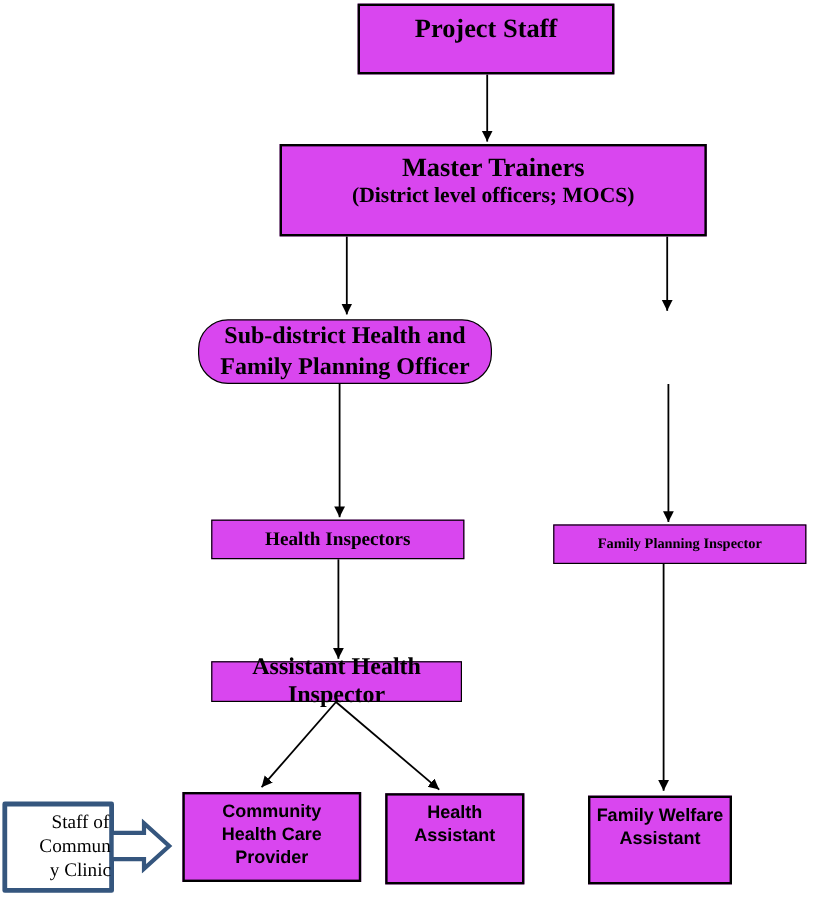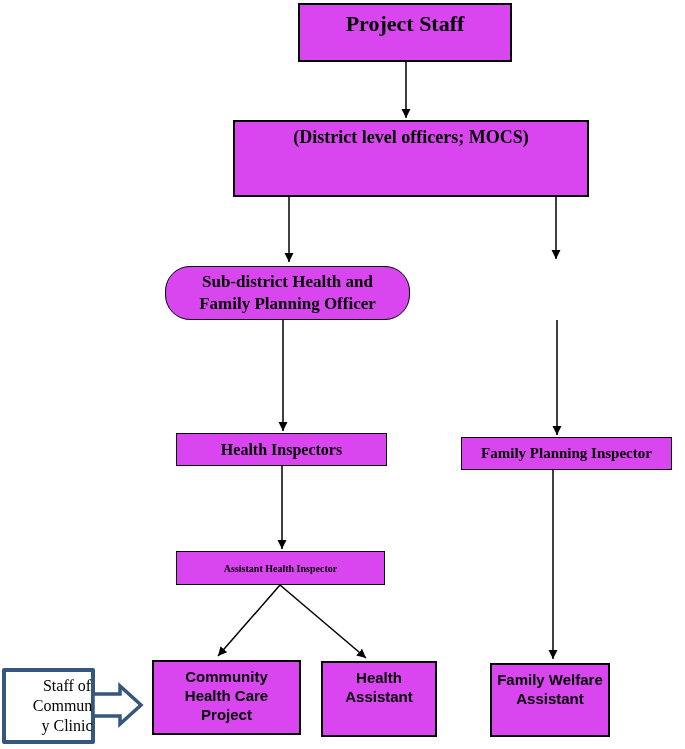--- a/index.html
+++ b/index.html
@@ -33,40 +33,40 @@
   }
   #box-master-trainers {
     left: 233px; top: 120px; width: 356px; height: 77px;
     padding-top: 5px; border-width: 2px;
   }
   #box-master-trainers .title { font-size: 22px; line-height: 1.15; }
   #box-master-trainers .subtitle { font-size: 18px; line-height: 1.2; }
 
   #box-subdistrict-health {
     left: 165px; top: 266px; width: 245px; height: 54px;
-    font-size: 17px; justify-content: center; line-height: 1.3;
+    font-size: 20px; justify-content: center; line-height: 1.3;
     border-width: 1.5px;
     border-radius: 25px;
   }
   #box-subdistrict-fp {
     left: 424px; top: 263px; width: 260px; height: 57px;
     font-size: 16px; justify-content: center; line-height: 1.3;
     border-width: 1.5px;
   }
   #box-health-inspectors {
     left: 176px; top: 433px; width: 211px; height: 33px;
     font-size: 16px; justify-content: center; border-width: 1.5px;
   }
   #box-fp-inspector {
     left: 461px; top: 437px; width: 211px; height: 33px;
-    font-size: 15px; justify-content: center; border-width: 1.5px;
+    font-size: 12px; justify-content: center; border-width: 1.5px;
   }
   #box-assistant-hi {
     left: 176px; top: 551px; width: 209px; height: 34px;
-    font-size: 10px; justify-content: center; border-width: 1.5px;
+    font-size: 20px; justify-content: center; border-width: 1.5px;
   }
   #box-chcp {
     left: 152px; top: 660px; width: 149px; height: 75px;
     font-size: 15px; padding-top: 6px; line-height: 1.25; border-width: 2px;
   }
   #box-health-assistant {
     left: 321px; top: 661px; width: 116px; height: 76px;
     font-size: 15px; padding-top: 6px; line-height: 1.25; border-width: 2px;
   }
   #box-fwa {
@@ -120,36 +120,37 @@
     <line x1="557" y1="320" x2="557" y2="435" stroke="#000" stroke-width="1.5" marker-end="url(#arrow)"></line>
     <line x1="282" y1="466" x2="282" y2="549" stroke="#000" stroke-width="1.5" marker-end="url(#arrow)"></line>
     <line x1="553" y1="470" x2="553" y2="659" stroke="#000" stroke-width="1.5" marker-end="url(#arrow)"></line>
     <line x1="280" y1="585" x2="218" y2="656" stroke="#000" stroke-width="1.5" marker-end="url(#arrow)"></line>
     <line x1="280" y1="585" x2="366" y2="658" stroke="#000" stroke-width="1.5" marker-end="url(#arrow)"></line>
   </svg>
 
   <div class="box serif-box" id="box-project-staff">Project Staff</div>
 
   <div class="box serif-box" id="box-master-trainers">
+    <div class="title">Master Trainers</div>
     <div class="subtitle">(District level officers; MOCS)</div>
   </div>
 
   <div class="box serif-box" id="box-subdistrict-health">Sub-district Health and
 Family Planning Officer</div>
 
 
   <div class="box serif-box" id="box-health-inspectors">Health Inspectors</div>
 
   <div class="box serif-box" id="box-fp-inspector">Family Planning Inspector</div>
 
   <div class="box serif-box" id="box-assistant-hi">Assistant Health Inspector</div>
 
   <div class="box sans-box" id="box-chcp">Community
 Health Care
-Project</div>
+Provider</div>
 
   <div class="box sans-box" id="box-health-assistant">Health
 Assistant</div>
 
   <div class="box sans-box" id="box-fwa">Family Welfare
 Assistant</div>
 
   <div id="callout-rect">Staff of
 Communit
 y Clinic</div>

